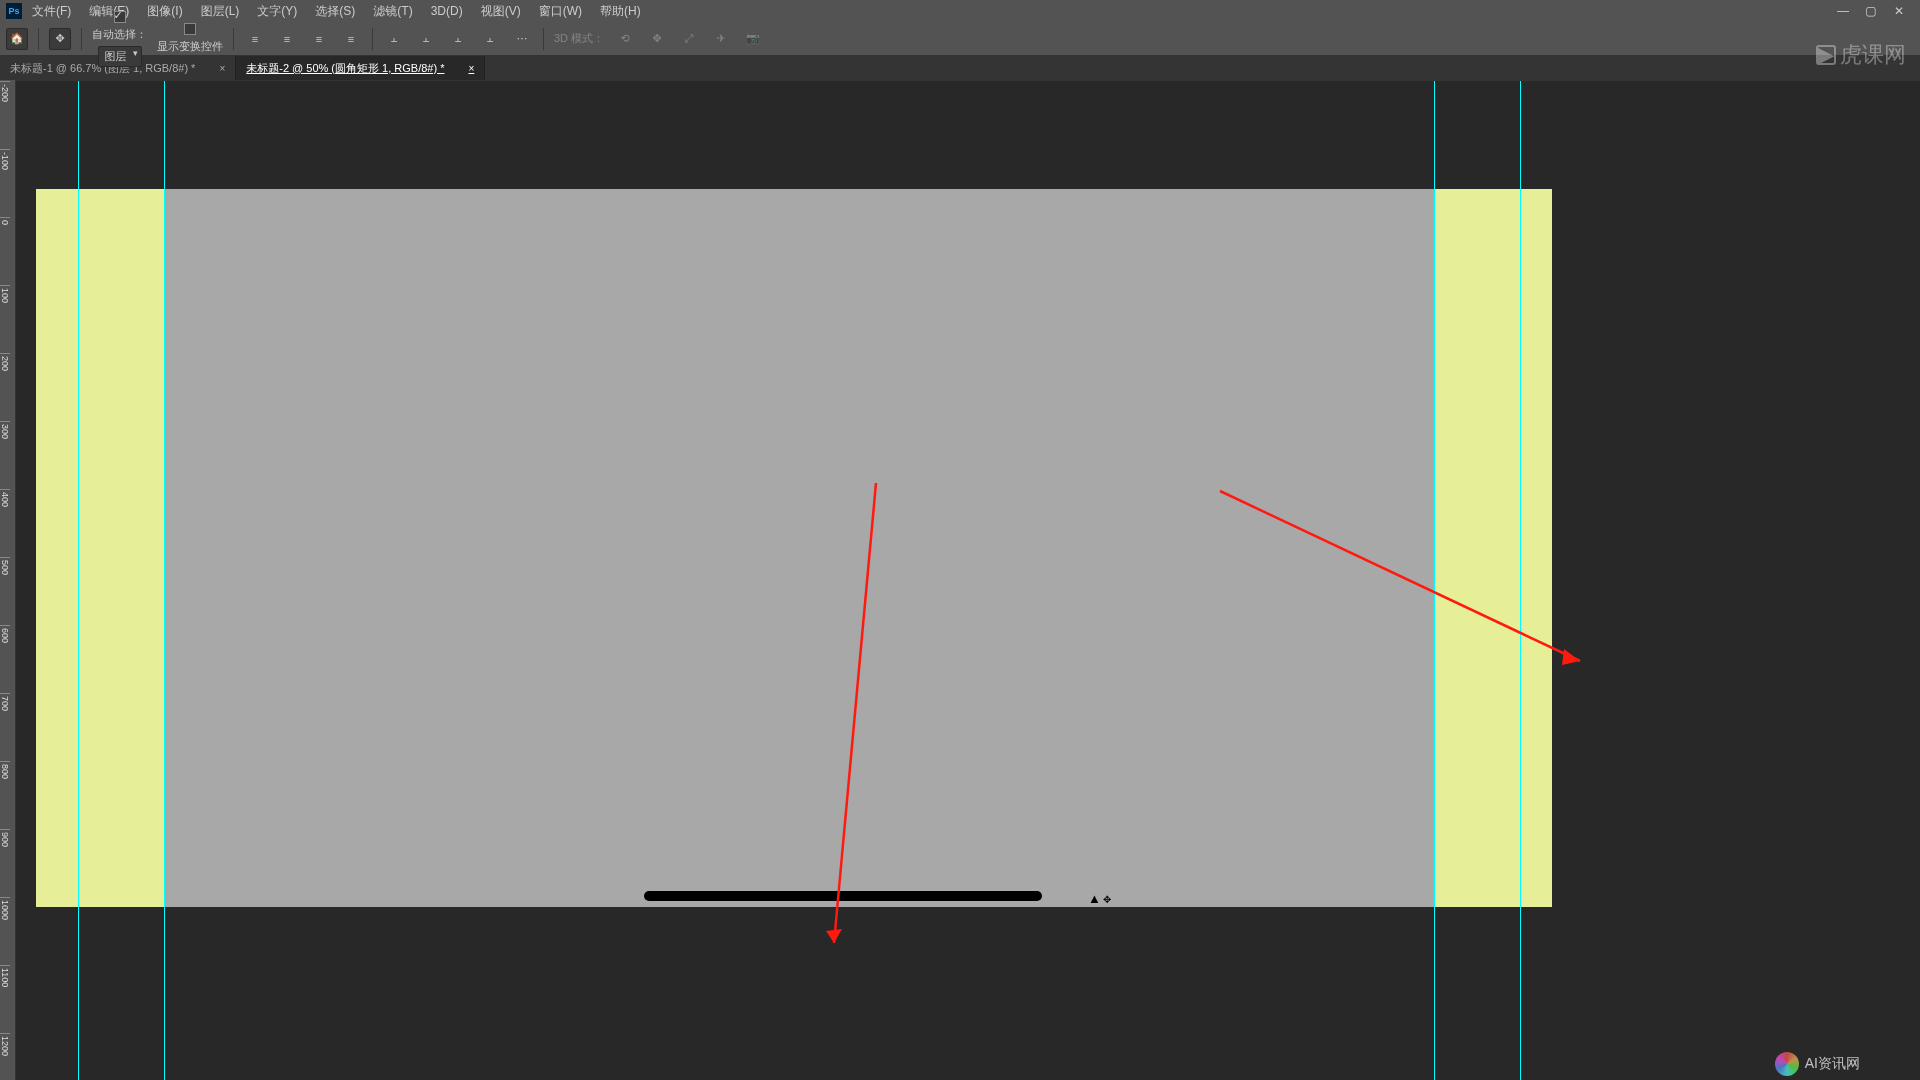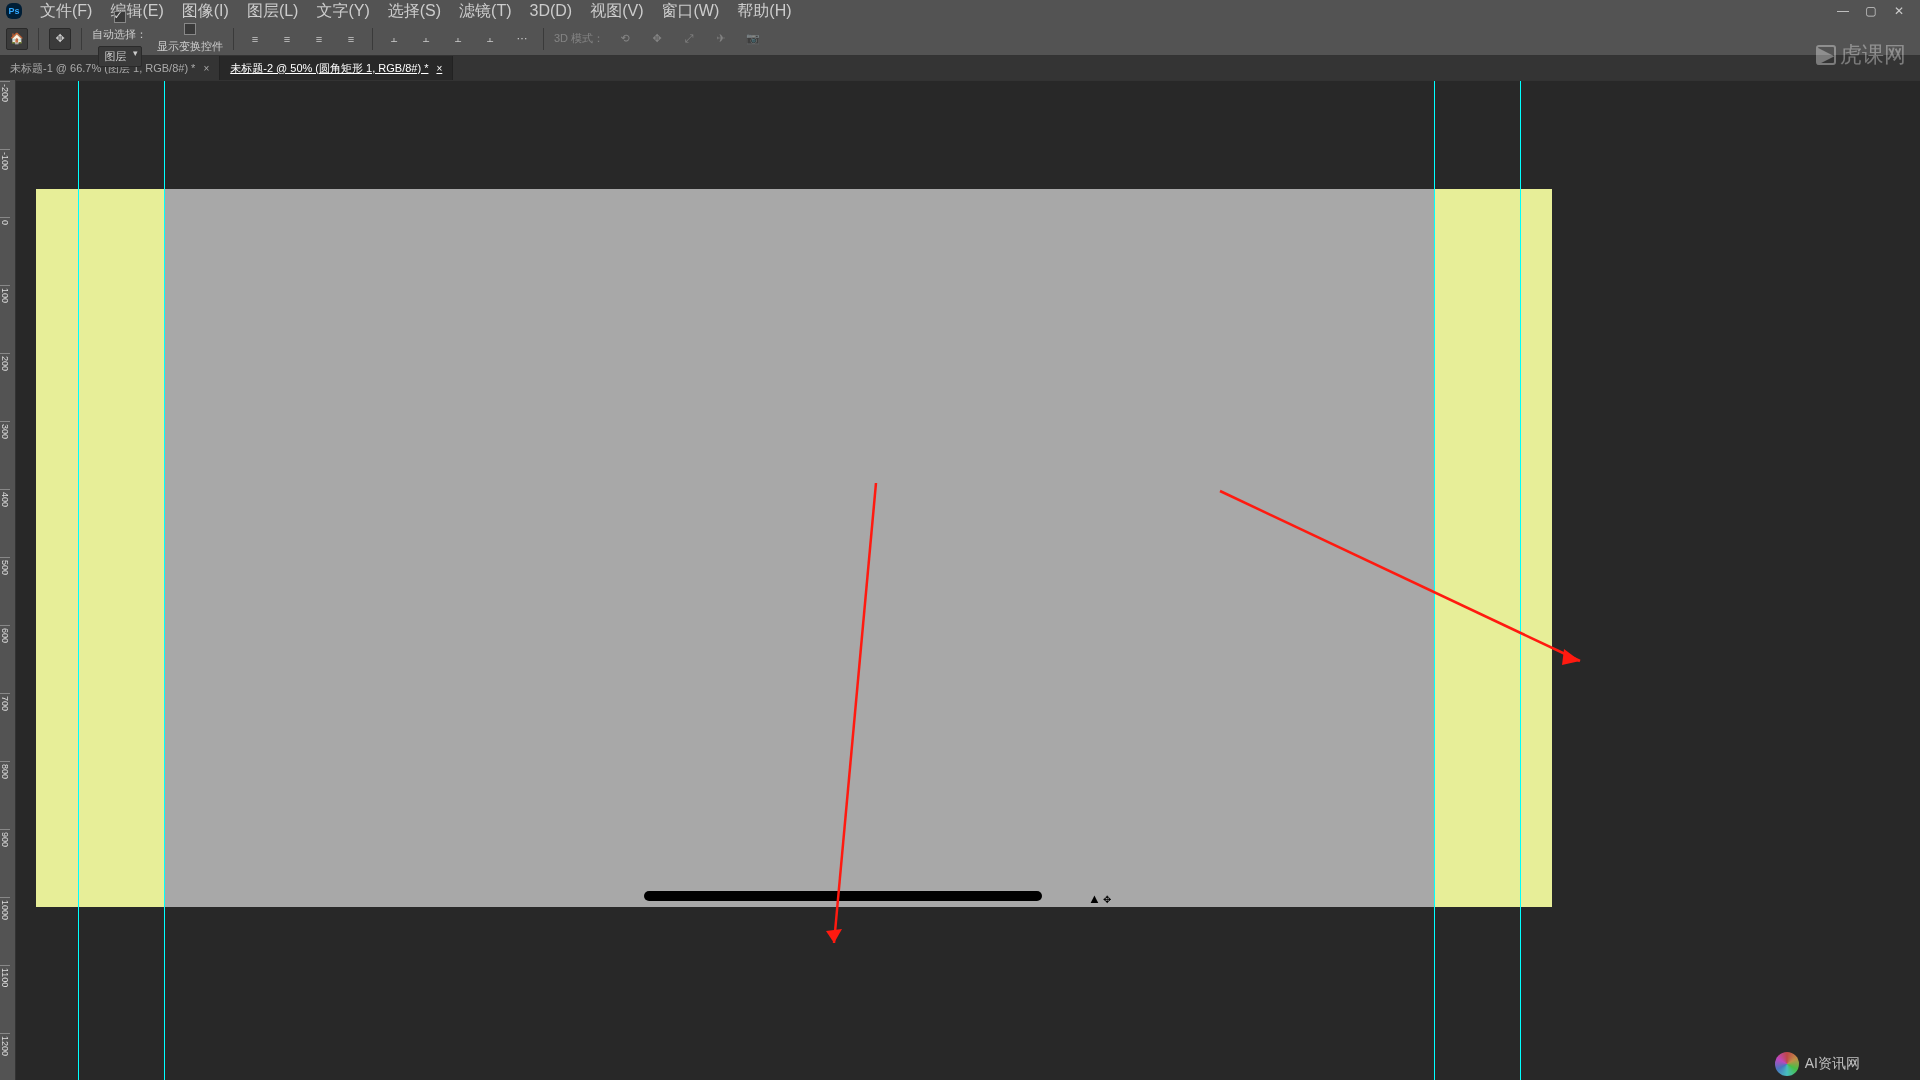--- a/index.html
+++ b/index.html
@@ -1,39 +1,39 @@
 <!DOCTYPE html>
 <html><head>
 <meta charset="utf-8">
 <style>
 * { margin: 0; padding: 0; box-sizing: border-box; font-family: "Microsoft YaHei", sans-serif; user-select: none; }
 body { background: #535353; color: #ccc; font-size: 11px; overflow: hidden; width: 1920px; height: 1080px; }
 
 
 .menubar { height: 22px; background: #535353; display: flex; align-items: center; padding: 0 6px; gap: 2px; }
-.menubar .ps-icon { width: 16px; height: 16px; background: #001e36; color: #31a8ff; border-radius: 6px; font-size: 9px; font-weight: bold; display: flex; align-items: center; justify-content: center; margin-right: 8px; }
-.menubar .menu-item { padding: 2px 8px; font-size: 16px; cursor: pointer; }
+.menubar .ps-icon { width: 16px; height: 16px; background: #001e36; color: #31a8ff; border-radius: 0; font-size: 9px; font-weight: bold; display: flex; align-items: center; justify-content: center; }
+.menubar .menu-item { padding: 2px 8px; font-size: 12px; cursor: pointer; }
 .win-controls { margin-left: auto; display: flex; gap: 10px; padding-right: 6px; }
 .win-controls span { width: 18px; text-align: center; cursor: pointer; font-size: 12px; }
 
 
 .optbar { height: 34px; background: #535353; border-bottom: 1px solid #333; display: flex; align-items: center; padding: 0 6px; gap: 10px; }
 .optbar .home-icon, .optbar .move-icon { width: 22px; height: 22px; display: flex; align-items: center; justify-content: center; background: #3b3b3b; border: 1px solid #2a2a2a; border-radius: 2px; }
 .optbar .sep { width: 1px; height: 22px; background: #3a3a3a; }
 .optbar .chk { display: flex; align-items: center; gap: 4px; flex-direction: column; }
 .optbar .chkbox { width: 12px; height: 12px; border: 1px solid #888; background: #3a3a3a; position: relative; }
 .optbar .chkbox.on::after { content: "✓"; position: absolute; top: -3px; left: -1px; font-size: 11px; color: #ddd; }
 .optbar .sel { background: #3a3a3a; border: 1px solid #2a2a2a; padding: 2px 14px 2px 6px; border-radius: 2px; position: relative; }
 .optbar .sel::after { content: "▾"; position: absolute; right: 3px; top: 1px; font-size: 9px; }
 .optbar .iconbtn { width: 22px; height: 22px; display: flex; align-items: center; justify-content: center; border-radius: 2px; }
 .optbar .disabled { opacity: 0.4; }
 
 
 .tabrow { height: 24px; background: #343434; display: flex; align-items: stretch; }
-.tabrow .tab { padding: 4px 10px; font-size: 11px; background: #343434; color: #aaa; display: flex; align-items: center; gap: 8px; border-right: 1px solid #222; }
+.tabrow .tab { padding: 4px 10px; font-size: 11px; background: #343434; color: #aaa; display: flex; align-items: center; gap: 24px; border-right: 1px solid #222; }
 .tabrow .tab.active { background: #282828; color: #fff; text-decoration: underline; }
 .tabrow .tab .close { font-size: 10px; cursor: pointer; }
 
 
 .mainrow { display: flex; height: calc(1080px - 22px - 34px - 24px - 20px); }
 .doc-col { flex: 1; display: flex; flex-direction: column; position: relative; background: #282828; }
 
 
 .ruler-h { height: 16px; background: #535353; display: flex; border-bottom: 1px solid #333; overflow: hidden; position: relative; margin-left: 16px; }
 .ruler-h .tick { flex: none; width: 68px; height: 100%; border-left: 1px solid #888; font-size: 9px; color: #ddd; padding-left: 2px; }

